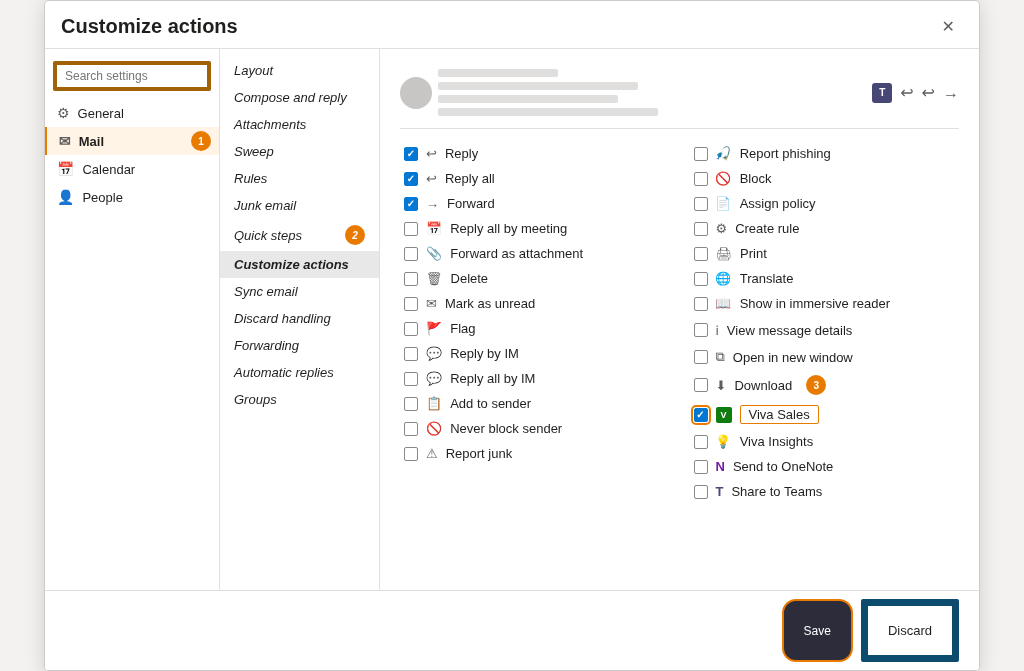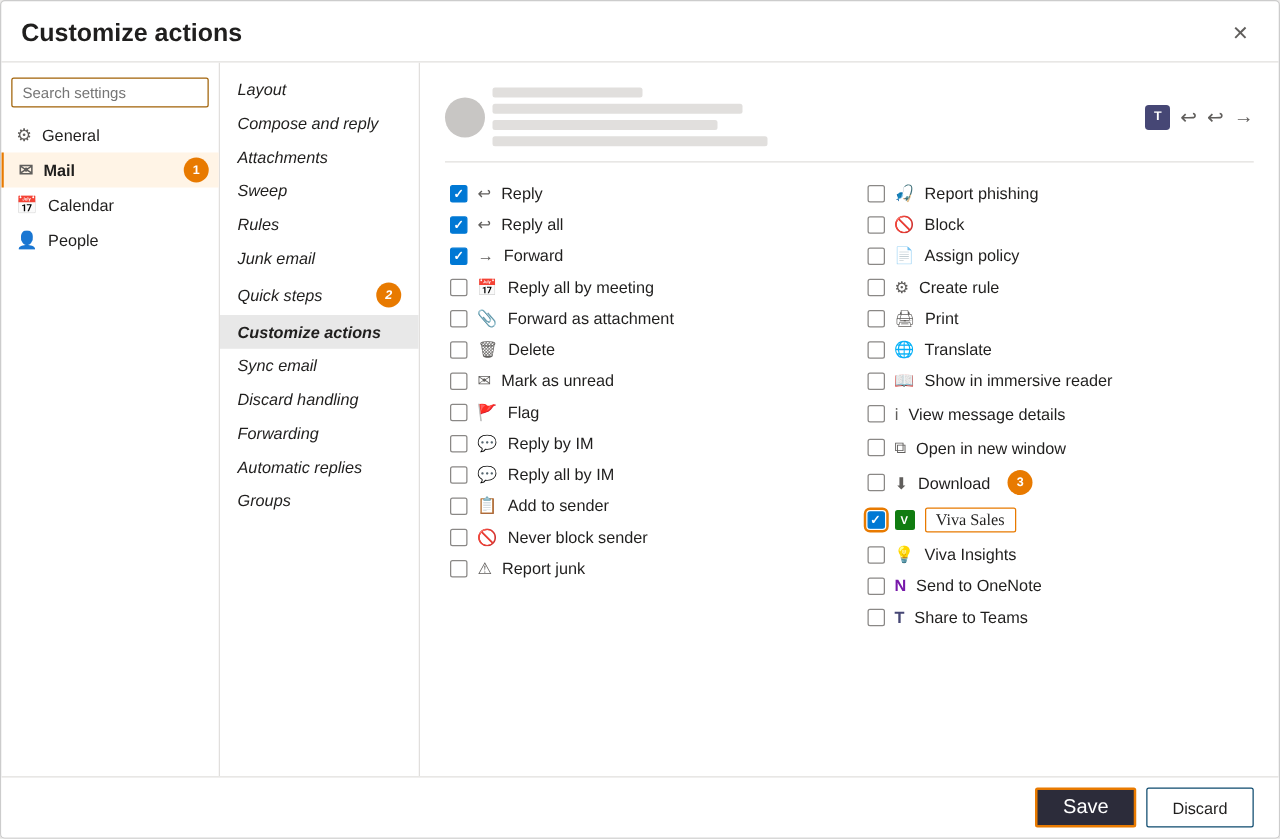--- a/index.html
+++ b/index.html
@@ -1,19 +1,19 @@
 <!DOCTYPE html>
 <html><head>
   <meta charset="utf-8">
   <style>
     * { box-sizing: border-box; margin: 0; padding: 0; }
     body { font-family: 'Segoe UI', Arial, sans-serif; background: #f3f2f1; display: flex; justify-content: center; align-items: center; height: 100vh; }
 
     .dialog {
-      width: 1024px;
+      width: 936px;
       height: 671px;
       background: #fff;
       border: 1px solid #ccc;
       border-radius: 4px;
       display: flex;
       flex-direction: column;
       box-shadow: 0 4px 20px rgba(0,0,0,0.15);
       overflow: hidden;
     }
 
@@ -54,21 +54,21 @@
       flex-shrink: 0;
     }
 
     .sidebar-search {
       margin: 4px 8px 8px 8px;
     }
 
     .sidebar-search input {
       width: 100%;
       padding: 4px 8px;
-      border: 1px solid #a16207;
+      border: 4px solid #a16207;
       border-radius: 2px;
       font-size: 12px;
       color: #605e5c;
     }
 
     .sidebar-nav-item {
       display: flex;
       align-items: center;
       padding: 6px 12px;
       cursor: pointer;
@@ -221,31 +221,31 @@
       justify-content: flex-end;
       gap: 8px;
       background: #fff;
     }
 
     .btn-save {
       background: #2c2c3a;
       color: #fff;
       border: 2px solid #e87a00;
       padding: 5px 20px;
-      font-size: 16px;
+      font-size: 12px;
       cursor: pointer;
-      border-radius: 2px;
+      border-radius: 14px;
       font-weight: 500;
     }
 
     .btn-discard {
       background: #fff;
       color: #201f1e;
-      border: 1px solid #0c4a6e;
-      padding: 5px 20px;
+      border: 7px solid #0c4a6e;
+      padding: 17px 20px;
       font-size: 13px;
       cursor: pointer;
       border-radius: 2px;
     }
 
     
     .step-badge {
       display: inline-flex;
       align-items: center;
       justify-content: center;
@@ -503,21 +503,21 @@
           <div class="action-row" style="position:relative;">
             <div class="action-checkbox"></div>
             <span class="action-icon">⬇</span>
             <span class="action-label">Download</span>
             <span class="step-badge" style="margin-left:6px; font-size:10px;">3</span>
           </div>
 
           <div class="action-row">
             <div class="action-checkbox checked" style="outline: 2px solid #e87a00; outline-offset: 1px;"></div>
             <span class="action-icon" style="display:inline-flex; align-items:center; justify-content:center; width:16px; height:16px; background:#107c10; border-radius:2px; color:white; font-size:9px; font-weight:bold;">V</span>
-            <span class="action-label" style="border: 1px solid #e87a00; padding: 1px 8px; border-radius: 2px; font-family: Liberation Serif, serif;">Viva Sales</span>
+            <span class="action-label" style="border: 1px solid #e87a00; padding: 1px 8px; border-radius: 2px;">Viva Sales</span>
           </div>
 
           <div class="action-row">
             <div class="action-checkbox"></div>
             <span class="action-icon">💡</span>
             <span class="action-label">Viva Insights</span>
           </div>
 
           <div class="action-row">
             <div class="action-checkbox"></div>

